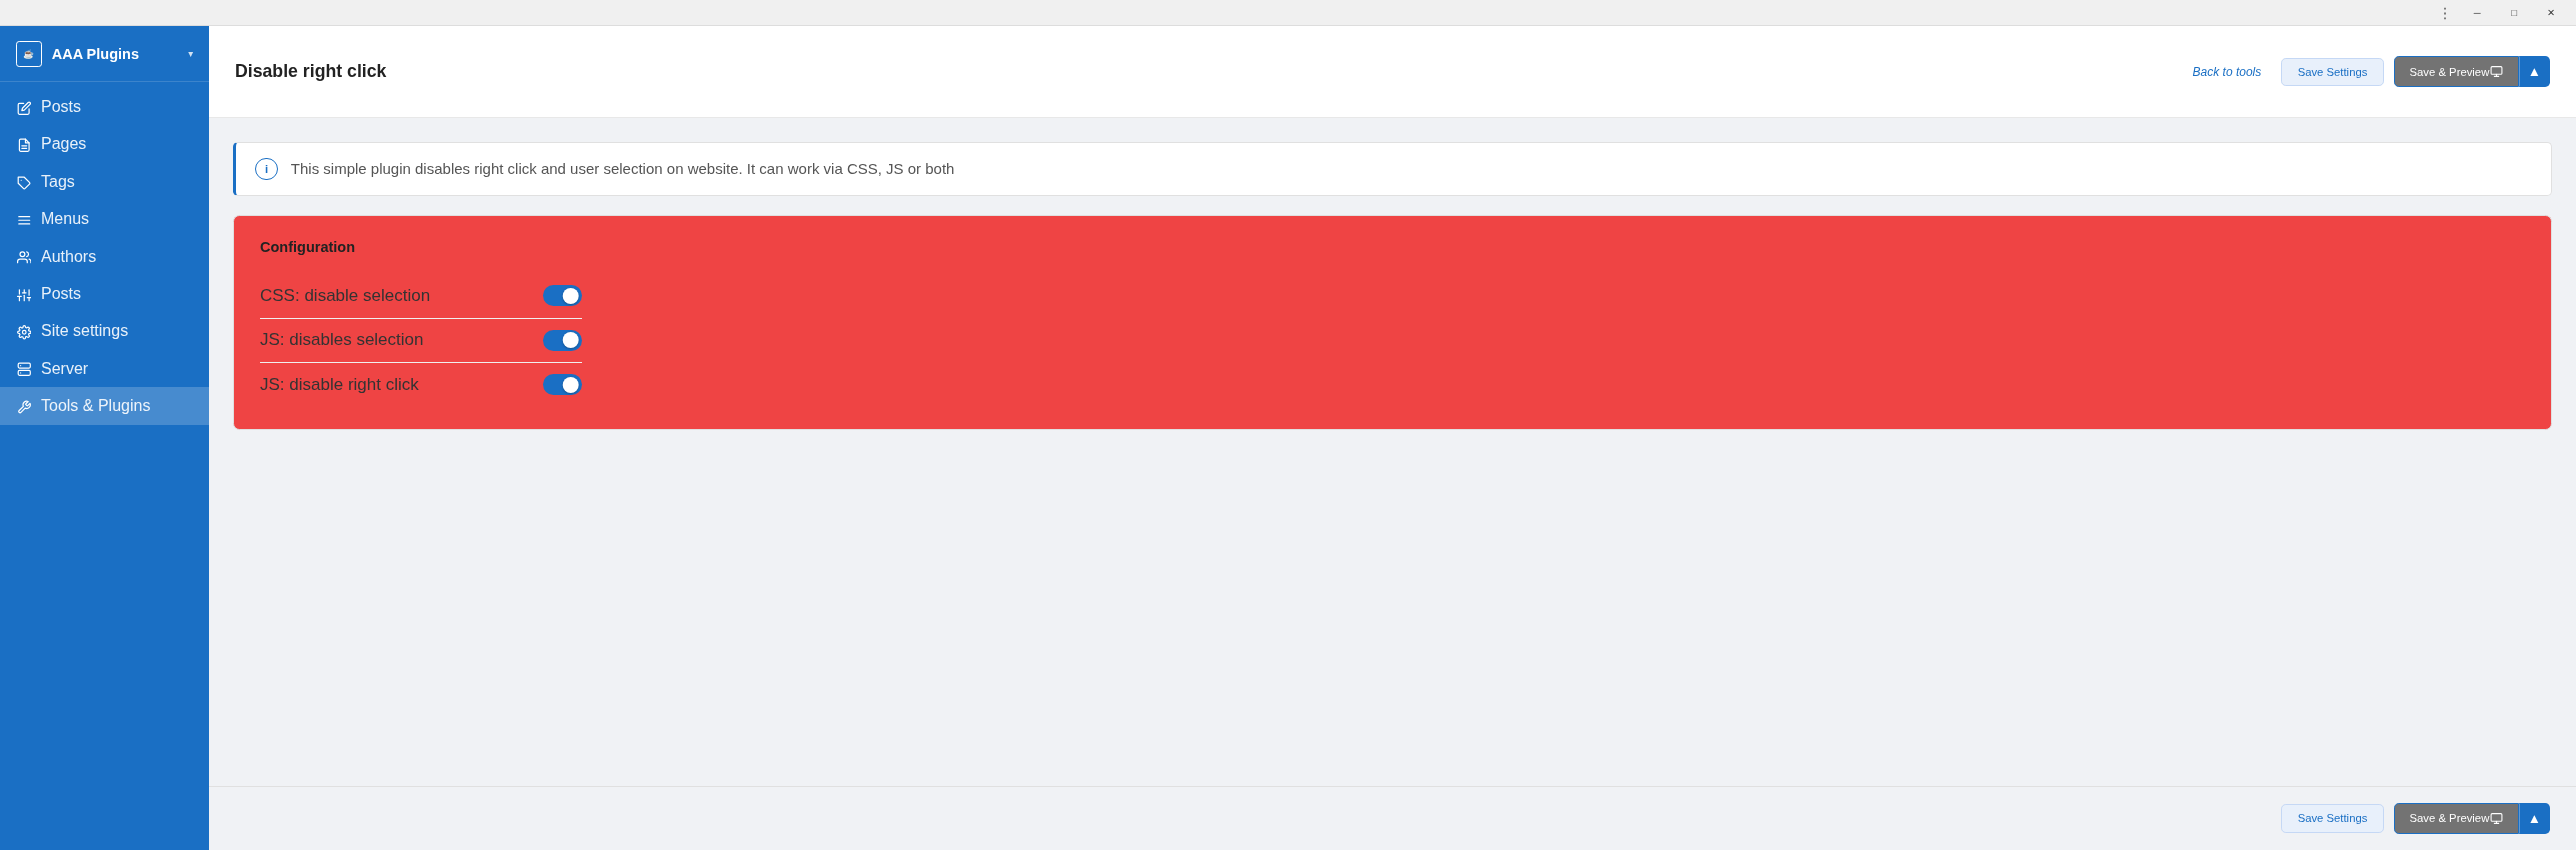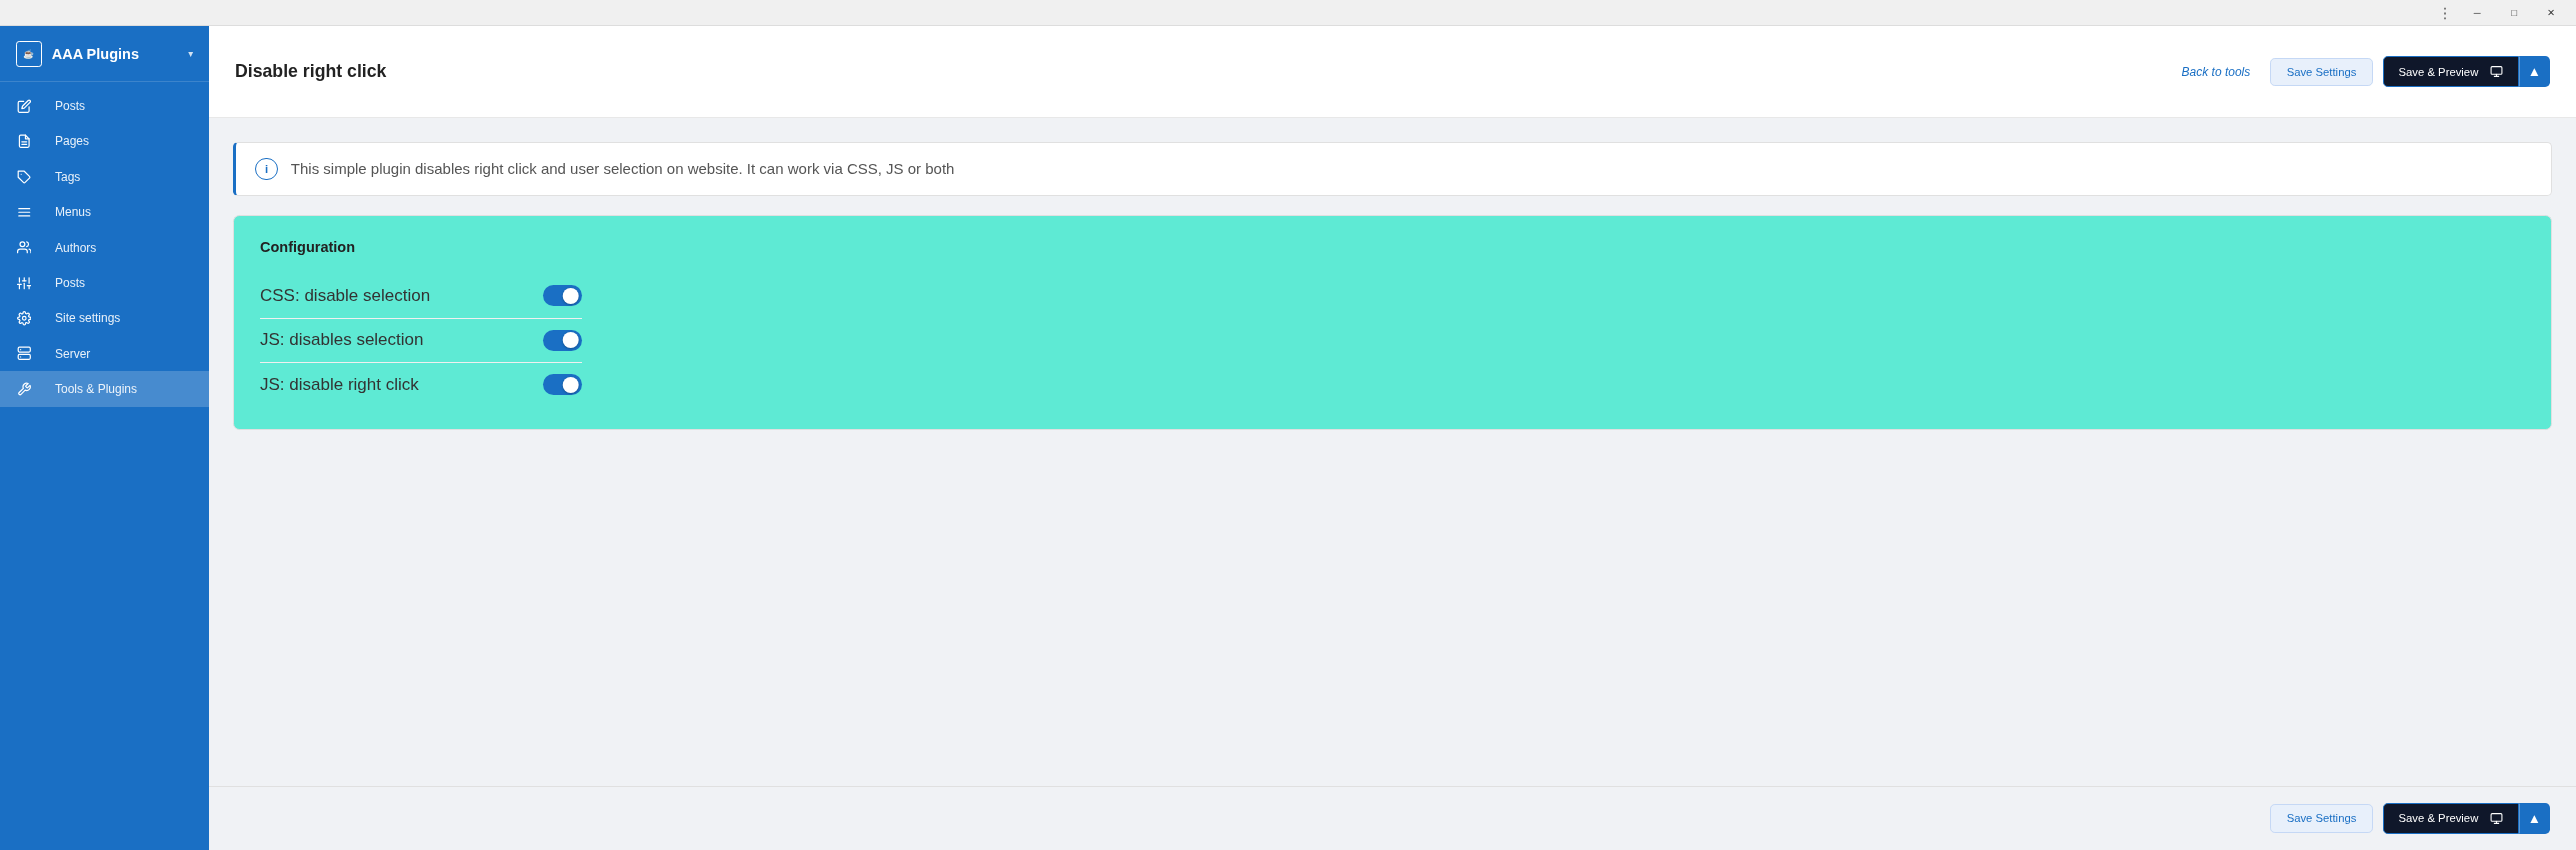--- a/index.html
+++ b/index.html
@@ -15,44 +15,44 @@
     
     .app-body { display: flex; flex: 1; overflow: hidden; }
 
     
     .sidebar { width: 209px; background: #1a6fc4; color: white; display: flex; flex-direction: column; flex-shrink: 0; }
     .sidebar-header { padding: 14.5px 16px; display: flex; align-items: center; gap: 9.7px; border-bottom: 0.8px solid rgba(255,255,255,0.15); }
     .sidebar-logo { width: 26px; height: 26px; border: 1.6px solid white; border-radius: 3.2px; display: flex; align-items: center; justify-content: center; font-size: 8.9px; font-weight: bold; }
     .sidebar-title { font-size: 14.5px; font-weight: 600; flex: 1; }
     .sidebar-arrow { font-size: 9.7px; opacity: 0.8; cursor: pointer; }
     .sidebar-nav { flex: 1; padding: 6.4px 0; }
-    .nav-item { display: flex; align-items: center; gap: 23px; padding: 9.7px 16px; cursor: pointer; font-size: 12px; color: rgba(255,255,255,0.9); border-radius: 0; transition: background 0.15s; }
+    .nav-item { display: flex; align-items: flex-end; gap: 9px; padding: 9.7px 16px; cursor: pointer; font-size: 16px; color: rgba(255,255,255,0.9); border-radius: 0; transition: background 0.15s; }
     .nav-item.active { background: rgba(255,255,255,0.2); font-weight: 500; }
     .nav-icon { width: 16px; height: 16px; display: flex; align-items: center; justify-content: center; flex-shrink: 0; }
 
     
     .main-content { flex: 1; display: flex; flex-direction: column; overflow: hidden; background: #f0f2f5; }
 
     
     .top-bar { background: white; padding: 30px 26px; display: flex; align-items: center; justify-content: space-between; border-bottom: 0.8px solid #e8e8e8; }
     .page-title { font-size: 17.7px; font-weight: 600; color: #222; }
     .top-bar-actions { display: flex; align-items: center; gap: 9.7px; }
     .btn-back { background: none; border: none; color: #1a6fc4; font-size: 12px; cursor: pointer; padding: 6.4px 9.7px; font-style: italic; }
     .btn-save-settings { background: #e8f0fb; border: 0.8px solid #c5d8f5; color: #1a6fc4; font-size: 11.3px; padding: 7.2px 16px; border-radius: 4.8px; cursor: pointer; font-weight: 500; }
-    .btn-save-preview { background: #0f172a; border: 0.8px solid #1a6fc4; color: white; font-size: 11.3px; padding: 7.2px 14.5px; border-radius: 4.8px 0 0 4.8px; cursor: pointer; font-weight: 500; display: flex; align-items: center; gap: 12px; }
+    .btn-save-preview { background: #737373; border: 0.8px solid #1a6fc4; color: white; font-size: 11.3px; padding: 7.2px 14.5px; border-radius: 4.8px 0 0 4.8px; cursor: pointer; font-weight: 500; display: flex; align-items: center; gap: 1px; }
     .btn-save-preview-dropdown { background: #1a6fc4; border: 0.8px solid #1a6fc4; border-left: 0.8px solid rgba(255,255,255,0.3); color: white; padding: 7.2px 8px; border-radius: 0 4.8px 4.8px 0; cursor: pointer; }
     .btn-save-preview-group { display: flex; }
 
     
     .content-area { flex: 1; padding: 24px; overflow-y: auto; }
     .info-banner { background: white; border: 0.8px solid #e0e0e0; border-left: 3.2px solid #1a6fc4; border-radius: 4.8px; padding: 14.5px 19.3px; display: flex; align-items: center; gap: 13px; margin-bottom: 19.3px; }
     .info-icon { width: 22.5px; height: 22.5px; border: 1.6px solid #1a6fc4; border-radius: 50%; display: flex; align-items: center; justify-content: center; color: #1a6fc4; font-size: 11.3px; font-weight: bold; flex-shrink: 0; }
     .info-text { color: #555; font-size: 15px; line-height: 1.5; }
 
-    .config-card { background: #5eead4; border: 0.8px solid #e0e0e0; border-radius: 6.4px; padding: 22.5px 26px; }
+    .config-card { background: #ef4444; border: 0.8px solid #e0e0e0; border-radius: 6.4px; padding: 22.5px 26px; }
     .config-title { font-size: 14.5px; font-weight: 600; color: #222; margin-bottom: 19.3px; }
     .config-row { display: flex; align-items: center; justify-content: space-between; padding: 11.3px 0; border-bottom: 0.8px solid #f0f0f0; max-width: 322px; }
     .config-row:last-child { border-bottom: none; }
     .config-label { font-size: 17px; color: #333; }
 
     
     .toggle { position: relative; width: 39px; height: 21px; cursor: pointer; }
     .toggle input { opacity: 0; width: 0; height: 0; position: absolute; }
     .toggle-track { position: absolute; top: 0; left: 0; right: 0; bottom: 0; background: #1a6fc4; border-radius: 10.5px; transition: background 0.2s; }
     .toggle-thumb { position: absolute; top: 2.4px; left: 2.4px; width: 16px; height: 16px; background: white; border-radius: 50%; transition: transform 0.2s; transform: translateX(17.7px); box-shadow: 0 0.8px 2.4px rgba(0,0,0,0.3); }

